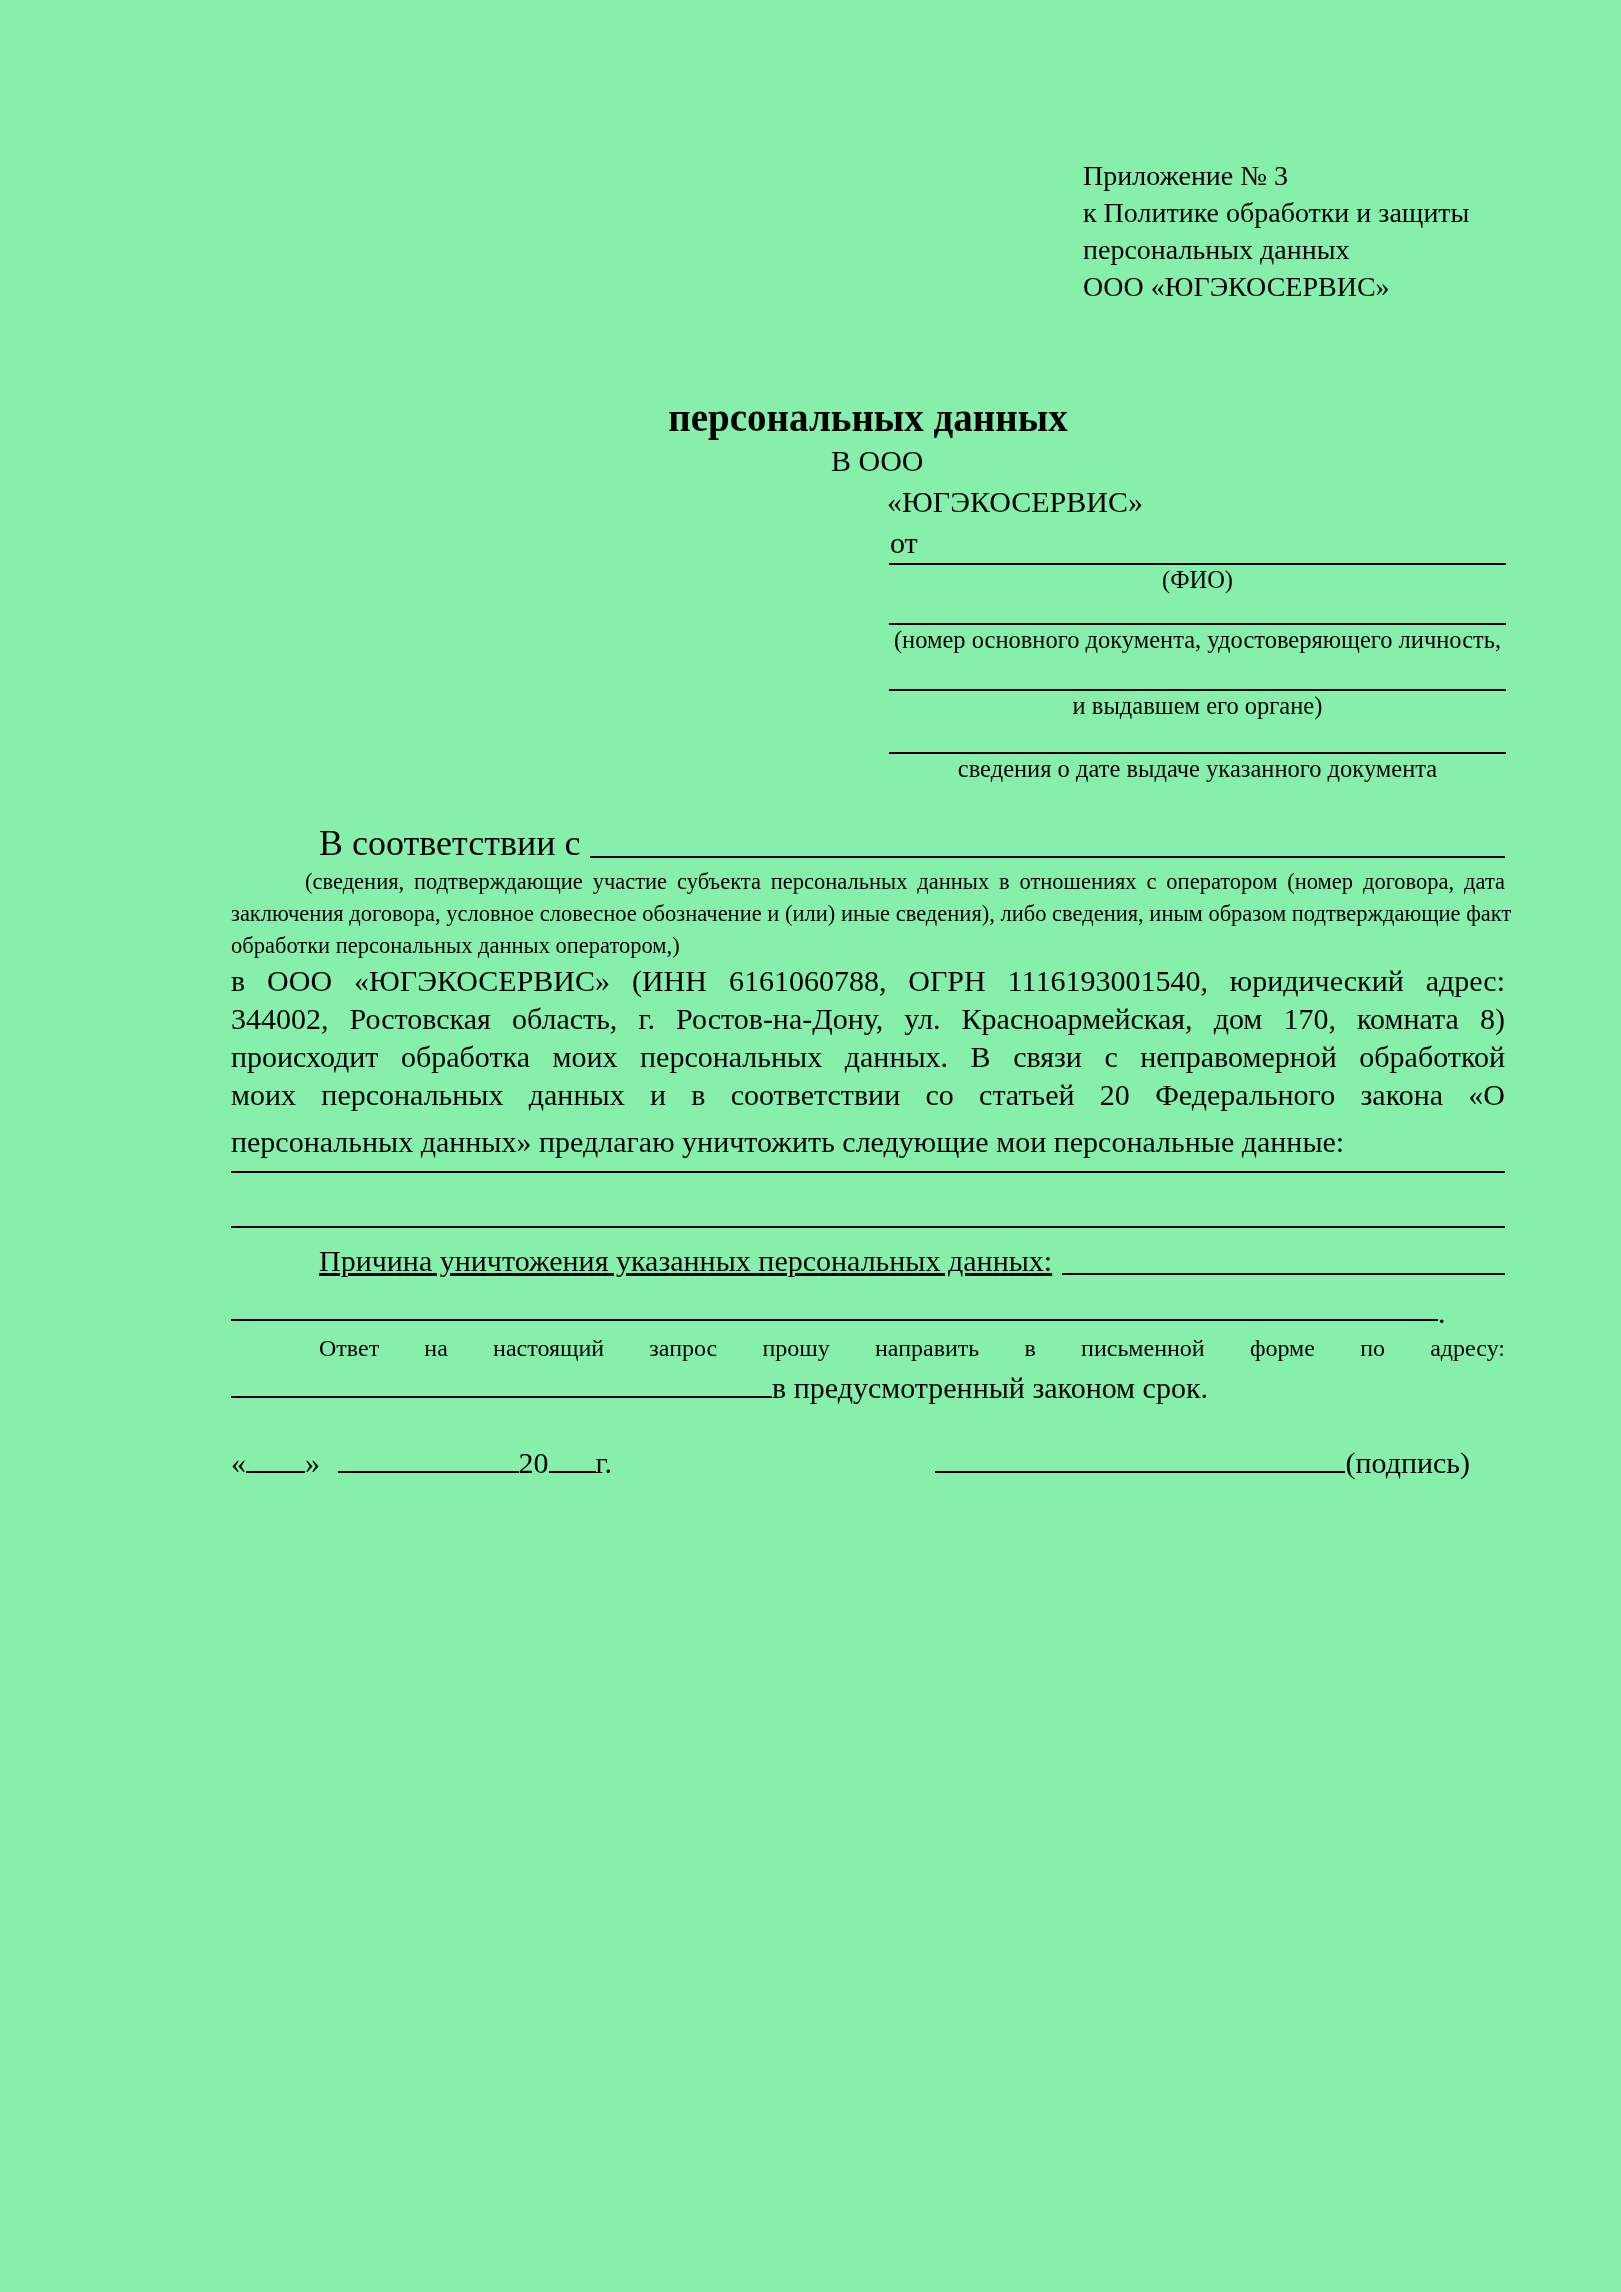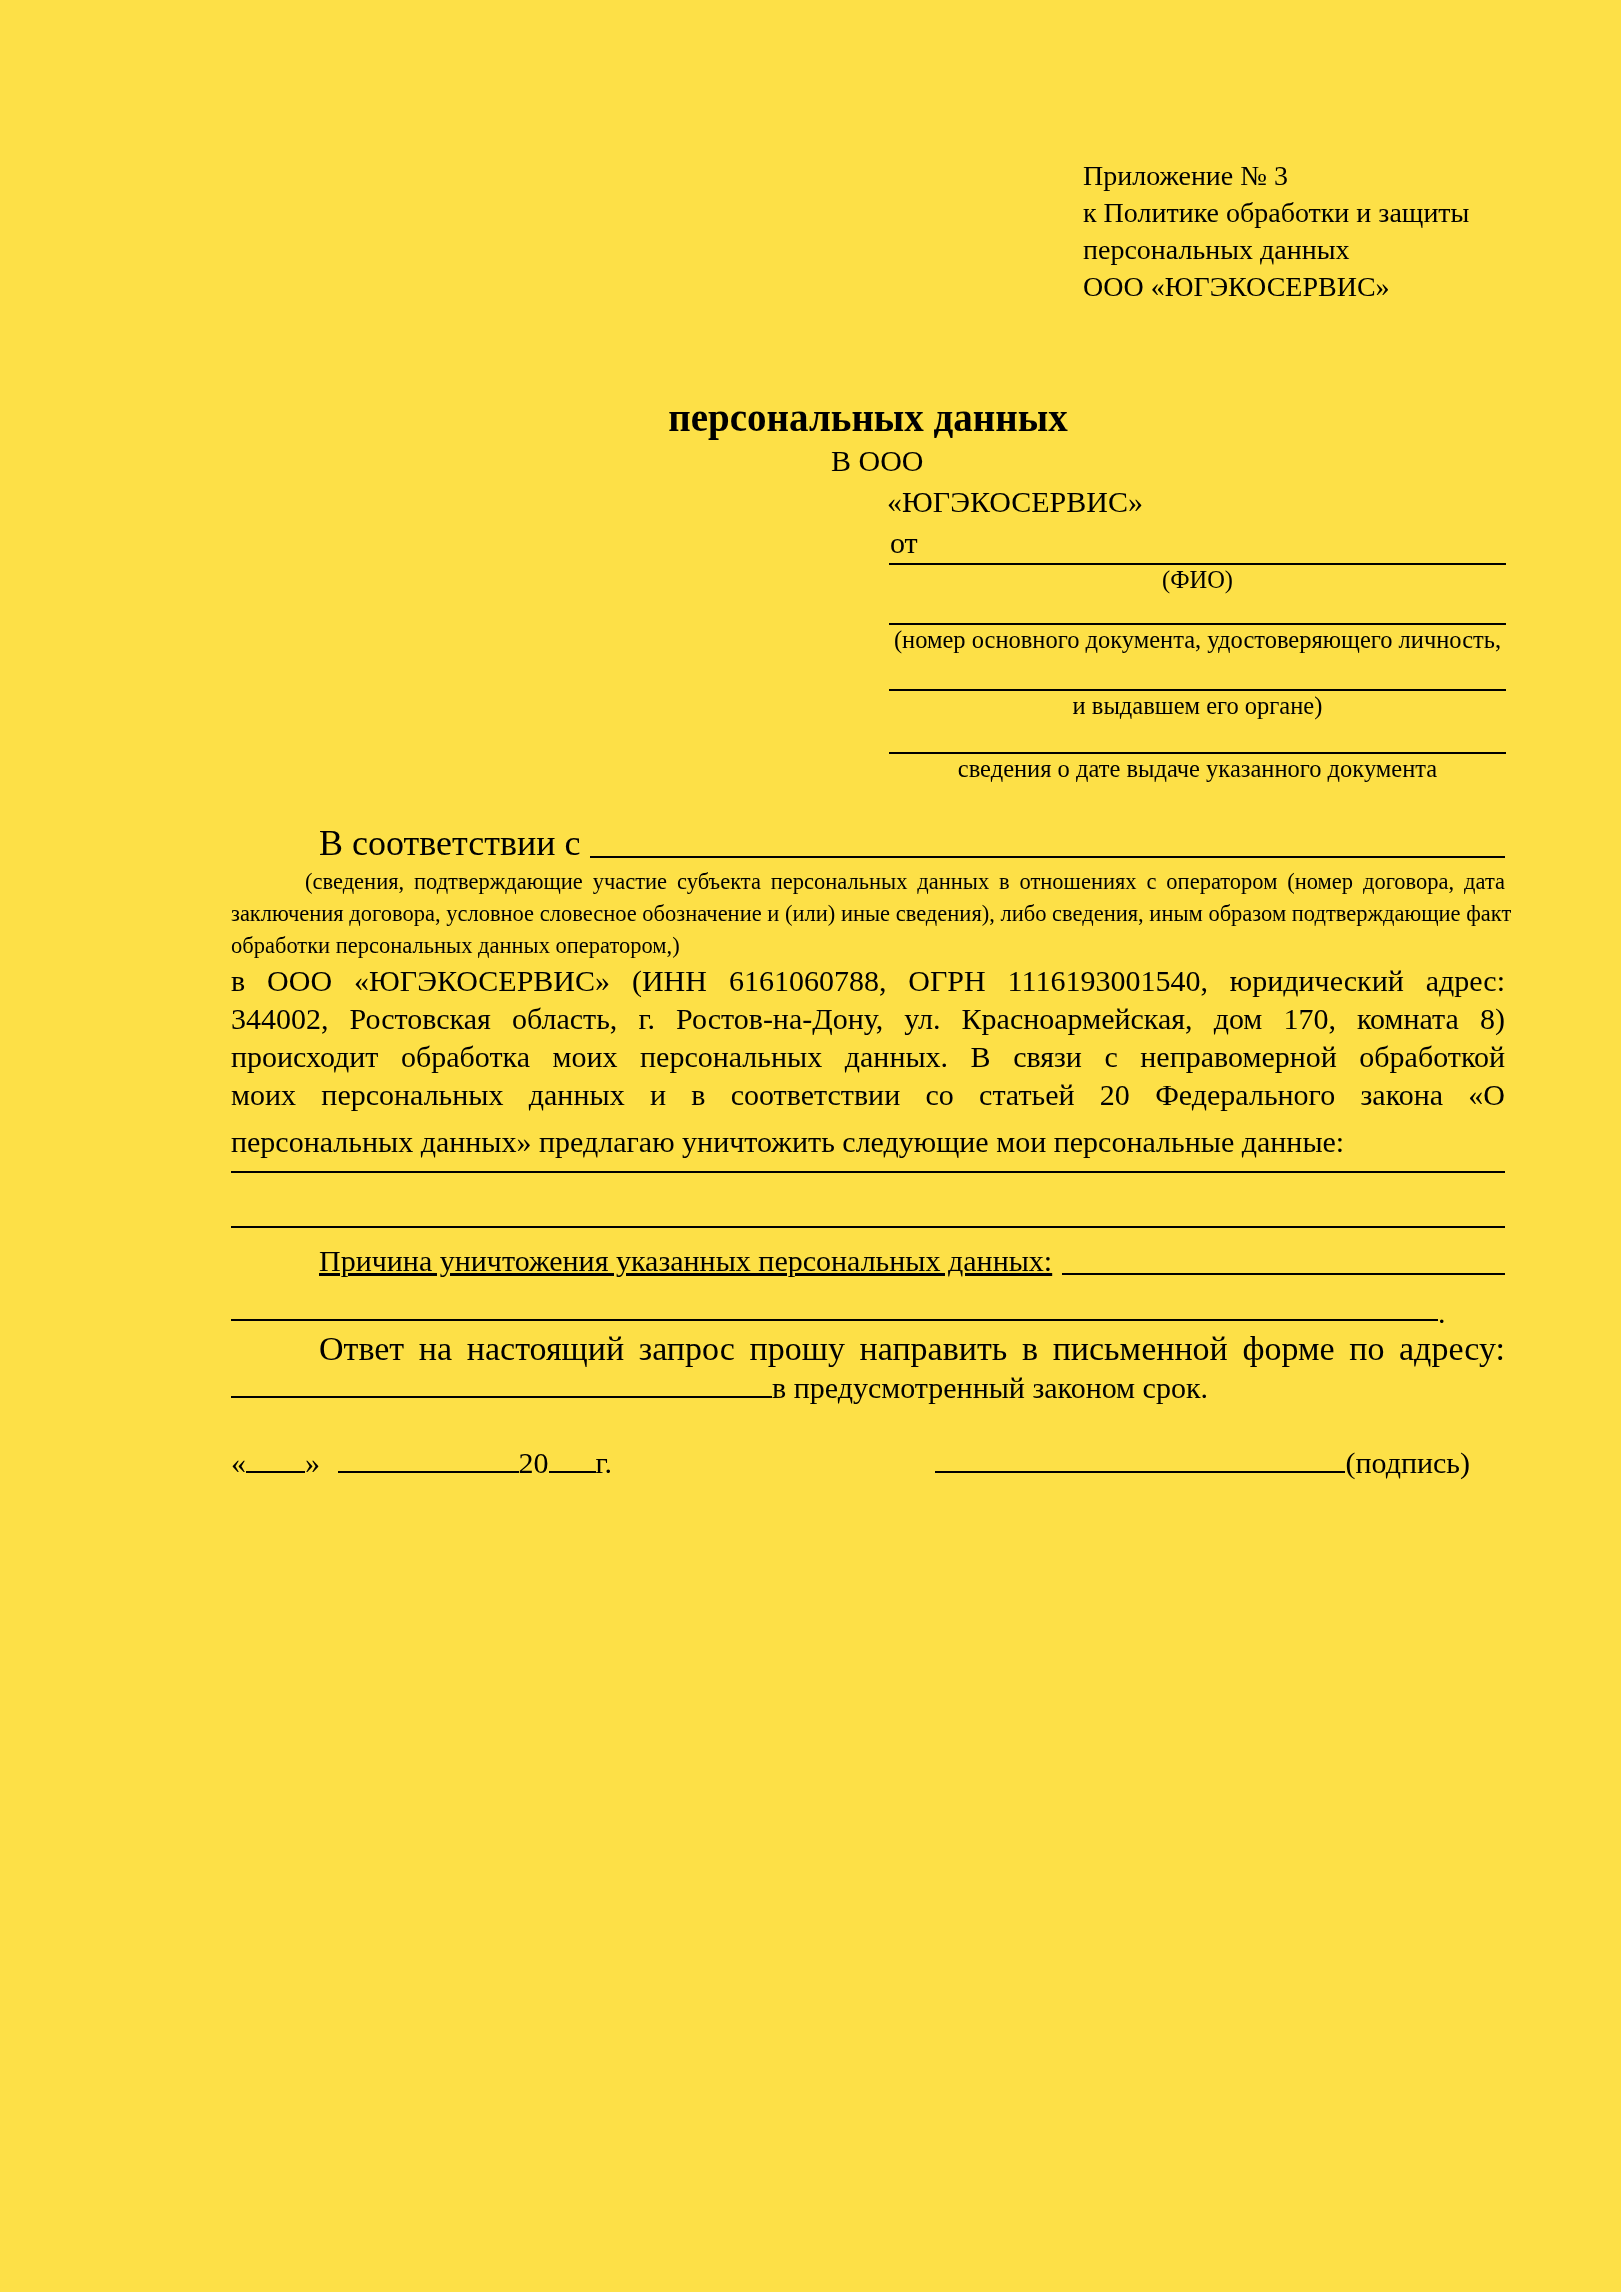--- a/index.html
+++ b/index.html
@@ -1,20 +1,20 @@
 <!DOCTYPE html>
 <html><head>
 <meta charset="utf-8">
 <style>
   html,body { margin:0; padding:0; background:#888; }
   .page {
     position:relative;
     width:1621px; height:2293px;
     margin:0 auto;
-    background:#fde047;
+    background:#86efac;
     color:#000;
     font-family:"Liberation Serif","DejaVu Serif",serif;
     box-sizing:border-box;
     padding:157px 116px 0 231px;
     overflow:hidden;
   }
   
   .appendix { margin-left:852px; font-size:28px; line-height:37px; }
   
   .doc-title { margin-top:90px; font-size:39px; line-height:45px; font-weight:bold; text-align:center; }
@@ -47,21 +47,21 @@
   .rule { border-bottom:2.9px solid #000; height:0; }
   .ruleA { margin-top:9.8px; }
   .ruleB { margin-top:53px; }
   
   .reason-row { margin-top:13.7px; display:flex; font-size:30px; line-height:39px; }
   .reason-row .lbl { white-space:nowrap; padding-left:88px;text-decoration:underline; }
   
   .ruleC-row { margin-top:17.6px; display:flex; align-items:flex-end; font-size:30px; line-height:29px; }
   .ruleC-row .cline { width:1207px; border-bottom:2.9px solid #000; margin-bottom:5.9px; }
   
-  .reply-1 { margin-top:2px; font-size:34px; line-height:39px; white-space:nowrap; text-align:justify; text-align-last:justify; text-indent:88px; }
+  .reply-1 { margin-top:2px; font-size:24px; line-height:39px; white-space:nowrap; text-align:justify; text-align-last:justify; text-indent:88px; }
   .reply-2 { font-size:30px; line-height:39px; }
   .blank { display:inline-block; border-bottom:2.9px solid #000; height:3.9px; }
   .reply-2 .addr-blank { width:541px; }
   
   .sig-row { margin-top:35px; display:flex; justify-content:space-between; align-items:center; font-size:30px; line-height:41px; padding-right:35px; }
   .date-part .d3 { width:59px; }
   .date-part .d8 { width:181px; margin-left:17.6px; }
   .date-part .d2 { width:47px; }
   .sign-part .sline { width:410px; }
 </style>

